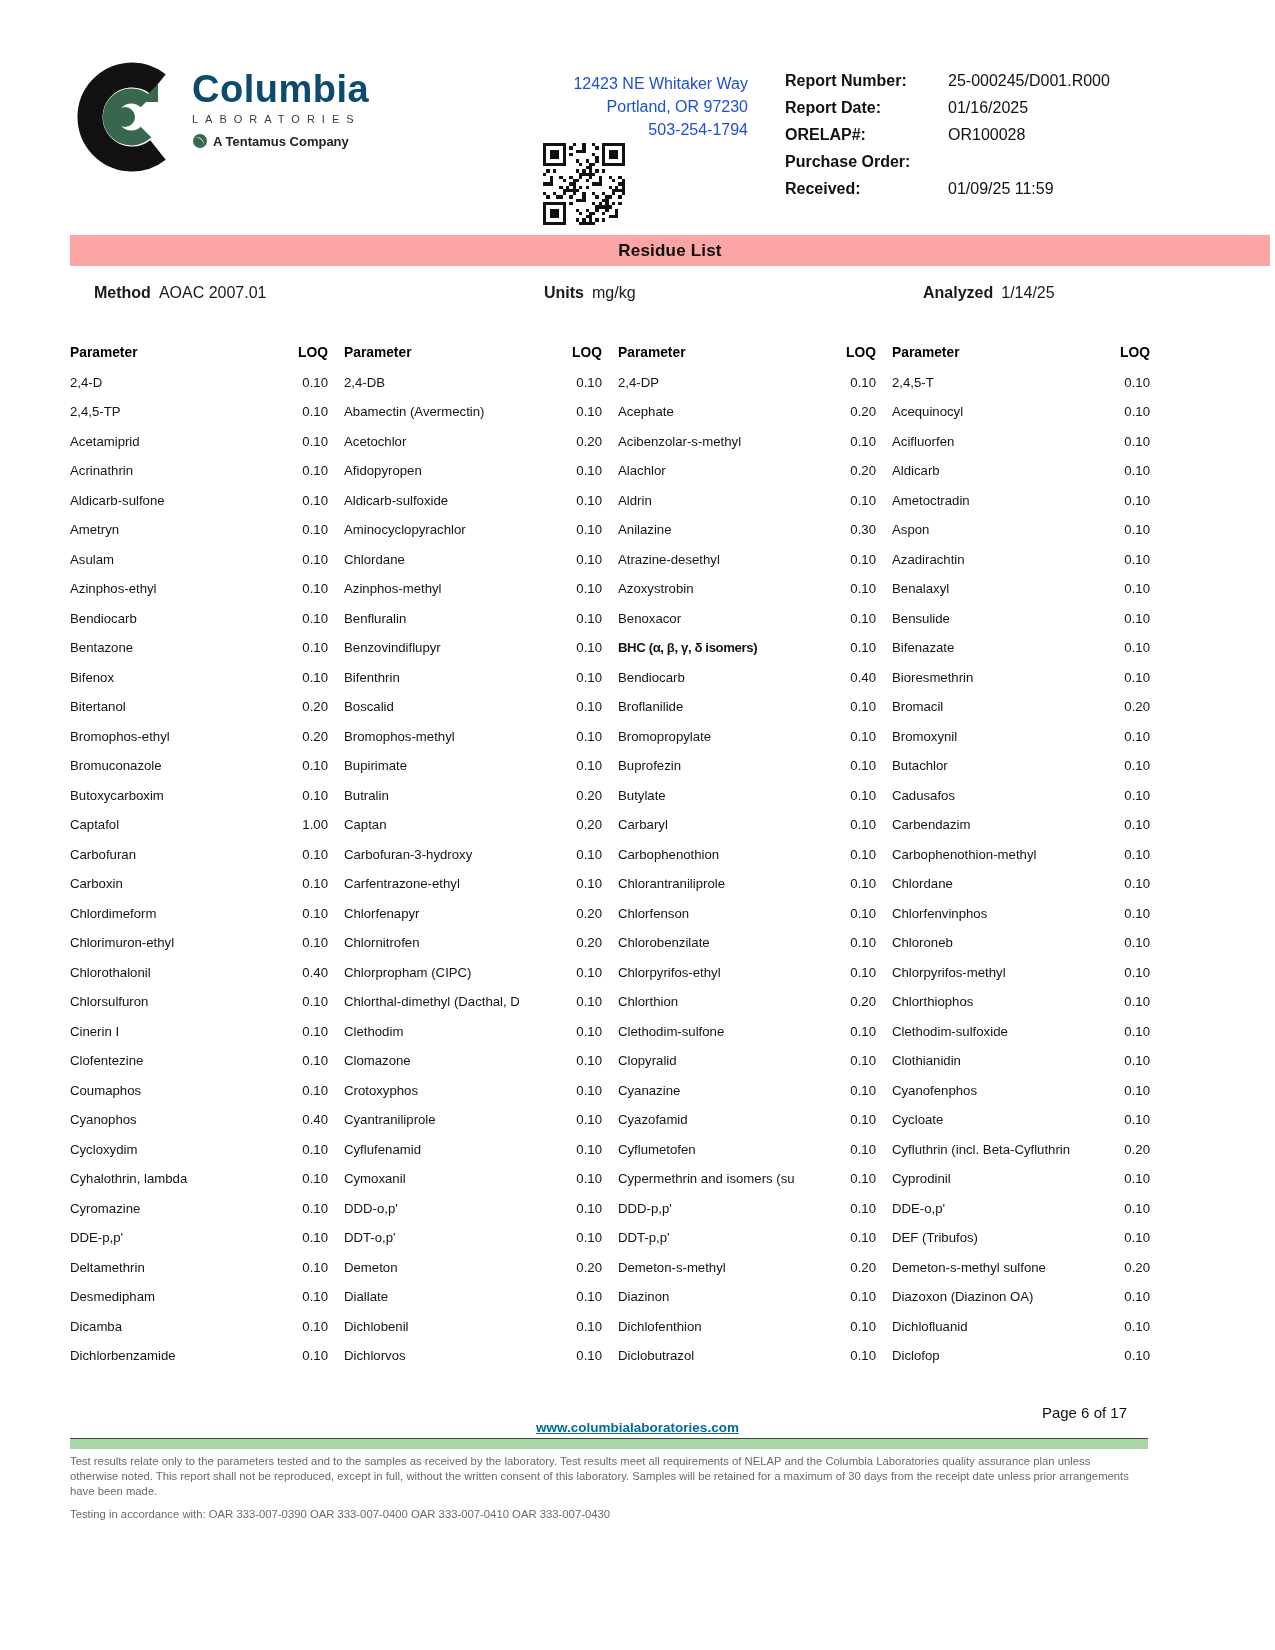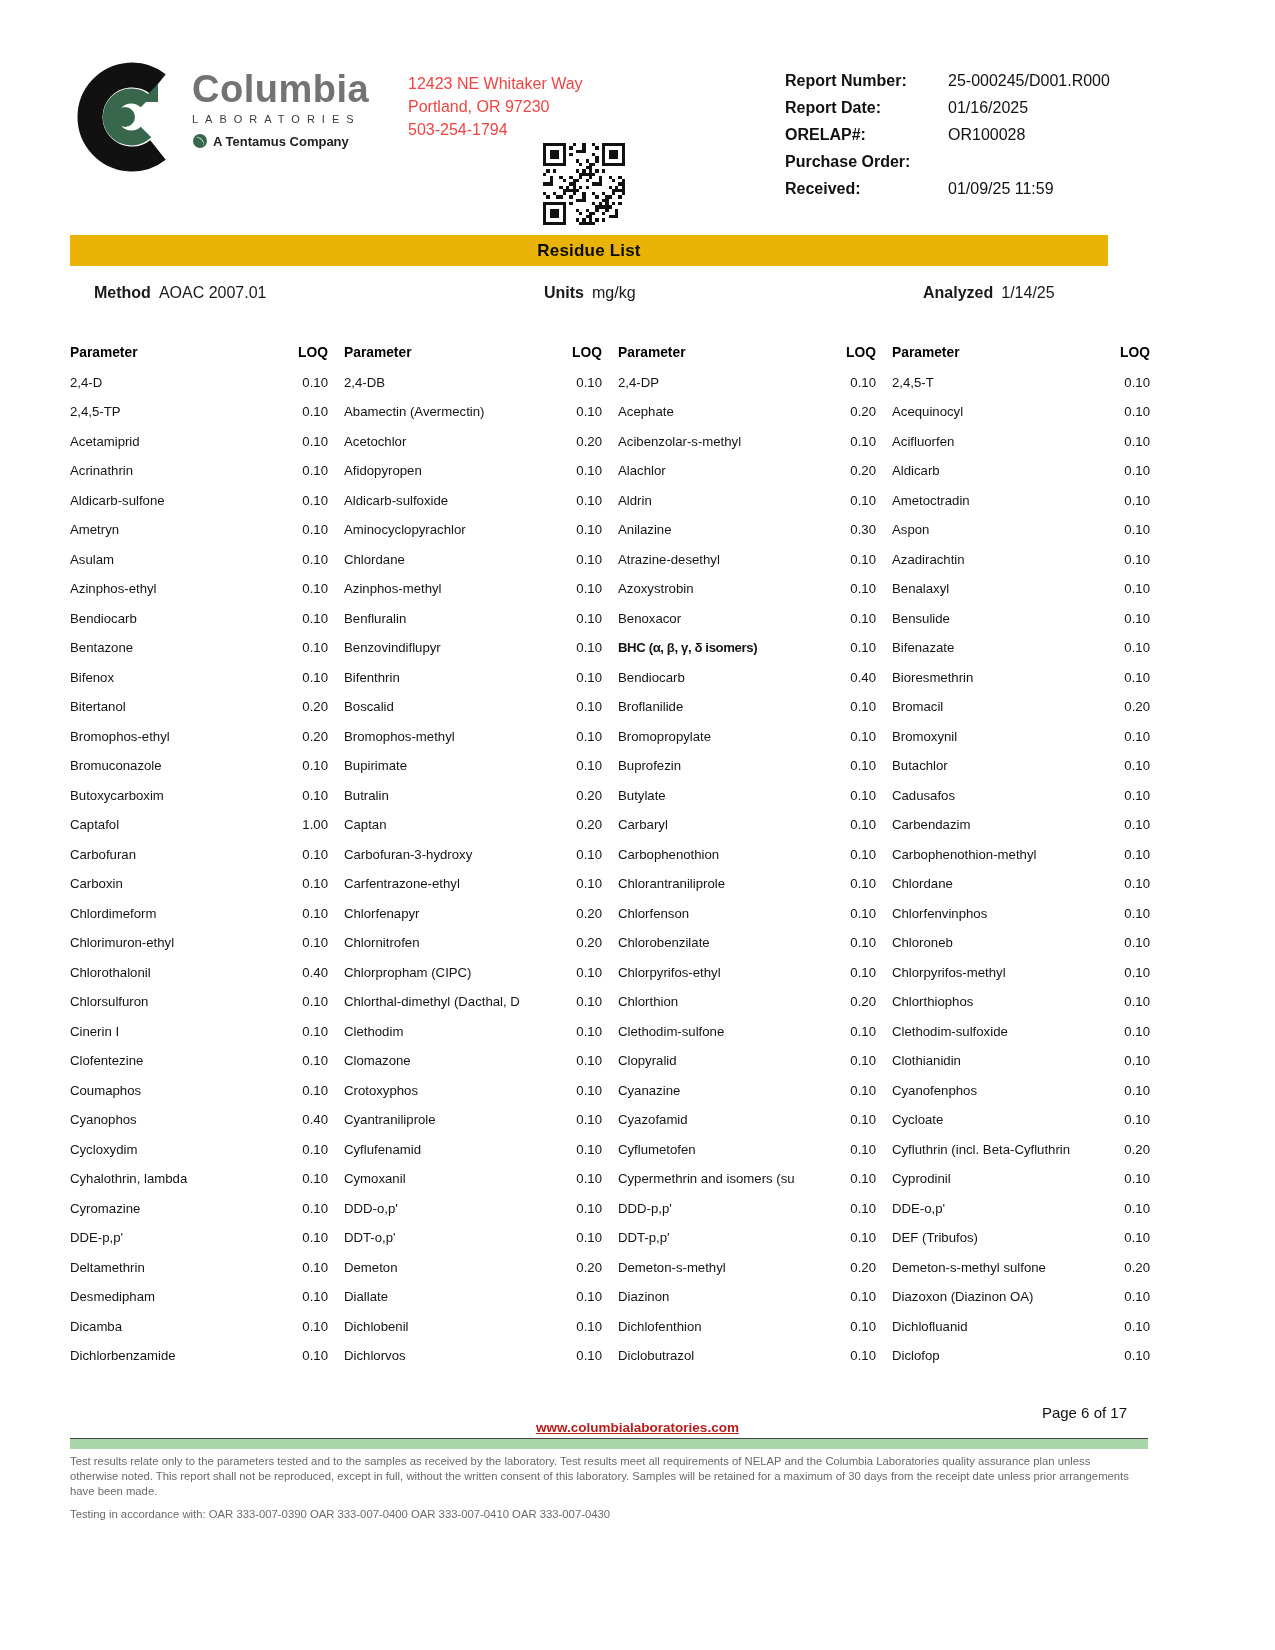--- a/index.html
+++ b/index.html
@@ -10,34 +10,34 @@
     margin:0 auto;
     background:#ffffff;
     font-family:"Liberation Sans", sans-serif;
     color:#1a1a1a;
     overflow:hidden;
   }
   
   .logo-block { position:absolute; left:70px; top:62px; display:flex; align-items:flex-start; }
   .logo-mark { width:110px; height:110px; }
   .logo-text { margin-left:12px; padding-top:8px; }
-  .brand { font-size:38px; font-weight:700; letter-spacing:0.5px; color:#737373; line-height:1; }
+  .brand { font-size:38px; font-weight:700; letter-spacing:0.5px; color:#0c4a6e; line-height:1; }
   .brand-sub { font-size:11px; letter-spacing:7px; color:#3a3a3a; margin-top:5px; }
   .tagline { display:flex; align-items:center; margin-top:8px; gap:5px; }
   .tagline span { font-size:13px; font-weight:700; color:#222; }
-  .addr-block { position:absolute; left:408px; top:72px; width:340px; text-align:left; font-size:16px; line-height:1.45; color:#ef4444; }
+  .addr-block { position:absolute; left:408px; top:72px; width:340px; text-align:right; font-size:16px; line-height:1.45; color:#1d4ed8; }
   .qr-wrap { position:absolute; left:543px; top:143px; width:82px; height:82px; }
   .report-info { position:absolute; left:785px; top:72px; width:420px; font-size:16px; }
   .ri-row { display:flex; margin-bottom:9px; }
   .ri-label { width:163px; font-weight:700; color:#111; }
   .ri-value { color:#111; }
   
   .banner {
-    position:absolute; left:70px; top:235px; width:1038px; height:31px;
-    background:#eab308;
+    position:absolute; left:70px; top:235px; width:1200px; height:31px;
+    background:#fca5a5;
     display:flex; align-items:center; justify-content:center;
   }
   .banner-title { font-size:17px; font-weight:700; color:#0c0c0c; letter-spacing:0.2px; }
   
   .meta-row { position:absolute; left:70px; top:284px; width:1078px; font-size:16px; }
   .meta-item { position:absolute; top:0; white-space:nowrap; }
   .meta-item b { font-weight:700; margin-right:8px; }
   .m-method { left:0;margin-left:24px; }
   .m-units { left:474px; }
   .m-analyzed { left:805px;margin-left:48px; }
@@ -48,21 +48,21 @@
   }
   .col-group { display:flex; flex-direction:column; }
   .t-row { display:flex; align-items:center; height:29.5px; font-size:13.2px; color:#151515; }
   .t-head { font-weight:700; font-size:13.8px; color:#000;gap:40px; }
   .t-row .p { flex:1; white-space:nowrap; overflow:hidden; }
   .t-row .l { width:46px; text-align:right; white-space:nowrap; }
   .t-row .p.bold { font-weight:700; letter-spacing:-0.4px; }
   
   .footer { position:absolute; left:0; top:1404px; width:1275px; }
   .page-num { position:absolute; right:148px; top:0; font-size:15px; color:#111; }
-  .website { position:absolute; left:0; top:16px; width:1275px; text-align:center; font-size:13.5px; font-weight:700; text-decoration:underline; color:#b91c1c; }
+  .website { position:absolute; left:0; top:16px; width:1275px; text-align:center; font-size:13.5px; font-weight:700; text-decoration:underline; color:#0369a1; }
   .green-bar { position:absolute; left:70px; top:34px; width:1078px; height:11px; background:#a9d6a9; border-top:1px solid #444; }
   .disclaimer { position:absolute; left:70px; top:50px; width:1060px; font-size:11.3px; line-height:1.32; color:#6a6a6a; }
   .accordance { position:absolute; left:70px; top:104px; width:1060px; font-size:11.3px; color:#6a6a6a; }
 </style>
 </head>
 <body>
 
 <div class="page">
 
   <div class="logo-block">

